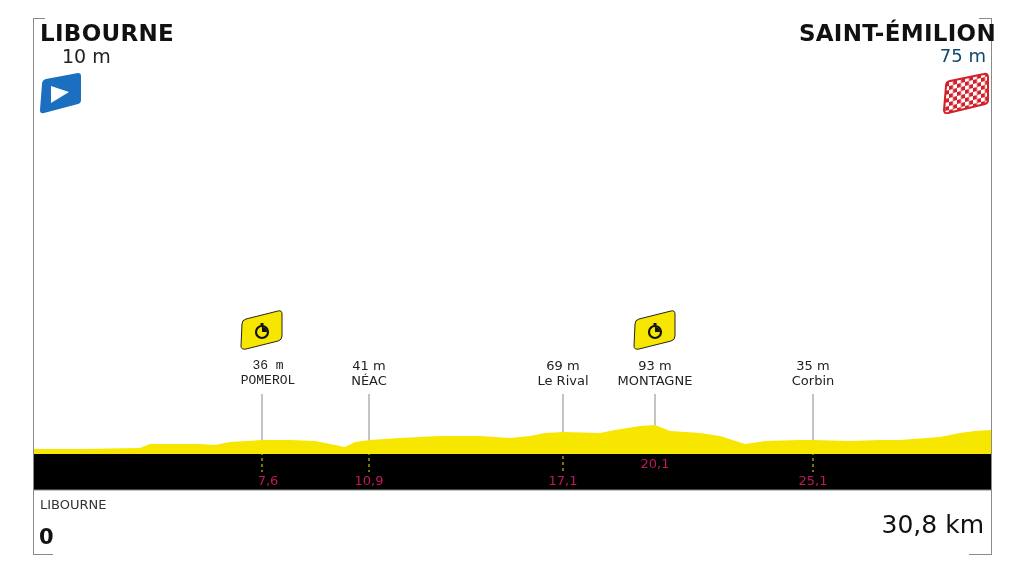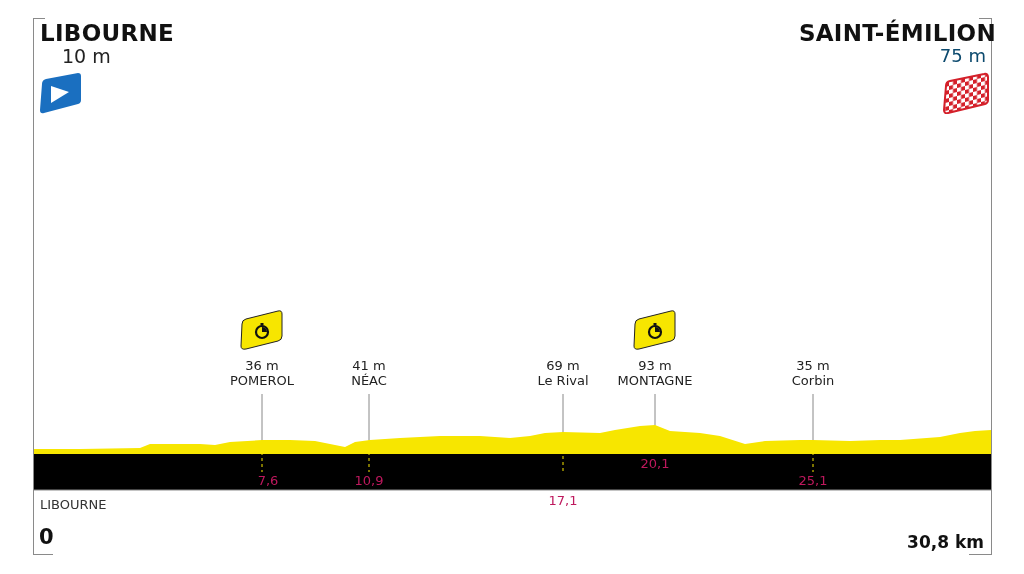--- a/index.html
+++ b/index.html
@@ -19,21 +19,21 @@
     .start-flag { position: absolute; left: 38px; top: 72px; width: 44px; height: 42px; }
     .finish-flag { position: absolute; left: 941px; top: 72px; width: 48px; height: 42px; }
 
     .chart-svg { position: absolute; left: 0; top: 0; width: 1024px; height: 574px; }
 
     .wp-label { position: absolute; text-align: center; font-size: 13px; line-height: 15px; color: #222; transform: translateX(-50%); white-space: nowrap; }
     .km-label { position: absolute; font-weight: normal; font-size: 13px; color: #be185d; transform: translateX(-50%); white-space: nowrap; }
 
     .region { position: absolute; left: 40px; top: 497px; font-size: 13px; color: #333; }
     .km-start { position: absolute; left: 39px; top: 525px; font-weight: bold; font-size: 21px; color: #111; }
-    .km-end { position: absolute; right: 40px; top: 532px; font-weight: bold; font-size: 17px; color: #111; }
+    .km-end { position: absolute; right: 40px; top: 510px; font-weight: normal; font-size: 25px; color: #111; }
   </style>
 </head>
 <body>
 
 <div class="frame-left"></div>
 <div class="frame-left-top"></div>
 <div class="frame-left-bot"></div>
 <div class="frame-right"></div>
 <div class="frame-right-top"></div>
 <div class="frame-right-bot"></div>
@@ -94,21 +94,21 @@
     <path d="M22 22 L22 17 A5 5 0 0 1 27 22 Z" fill="#111"></path>
   </g>
   <g transform="translate(633,310)">
     <path d="M2 14 Q2 10 6 9 L38 1 Q42 0 42 4 L42 26 Q42 30 38 31 L6 39 Q1 40 1 36 Z" fill="#f7e600" stroke="#222" stroke-width="1"></path>
     <circle cx="22" cy="22" r="6" fill="none" stroke="#111" stroke-width="2.2"></circle>
     <rect x="20.5" y="13" width="3" height="2.5" fill="#111"></rect>
     <path d="M22 22 L22 17 A5 5 0 0 1 27 22 Z" fill="#111"></path>
   </g>
 </svg>
 
-<div class="wp-label" style="left:262px; top:358px;">
+<div class="wp-label" style="left:268px; top:358px;font-family:Liberation Mono, monospace;">
   <div>36 m</div>
   <div>POMEROL</div>
 </div>
 <div class="wp-label" style="left:369px; top:358px;">
   <div>41 m</div>
   <div>NÉAC</div>
 </div>
 <div class="wp-label" style="left:563px; top:358px;">
   <div>69 m</div>
   <div>Le Rival</div>
@@ -117,19 +117,19 @@
   <div>93 m</div>
   <div>MONTAGNE</div>
 </div>
 <div class="wp-label" style="left:813px; top:358px;">
   <div>35 m</div>
   <div>Corbin</div>
 </div>
 
 <div class="km-label" style="left:262px; top:473px;margin-left:6px;">7,6</div>
 <div class="km-label" style="left:369px; top:473px;">10,9</div>
-<div class="km-label" style="left:563px; top:473px;margin-top:20px;">17,1</div>
+<div class="km-label" style="left:563px; top:473px;">17,1</div>
 <div class="km-label" style="left:655px; top:456px;">20,1</div>
 <div class="km-label" style="left:813px; top:473px;">25,1</div>
 
 <div class="region">LIBOURNE</div>
 <div class="km-start">0</div>
 <div class="km-end">30,8 km</div>
 
 </body></html>

